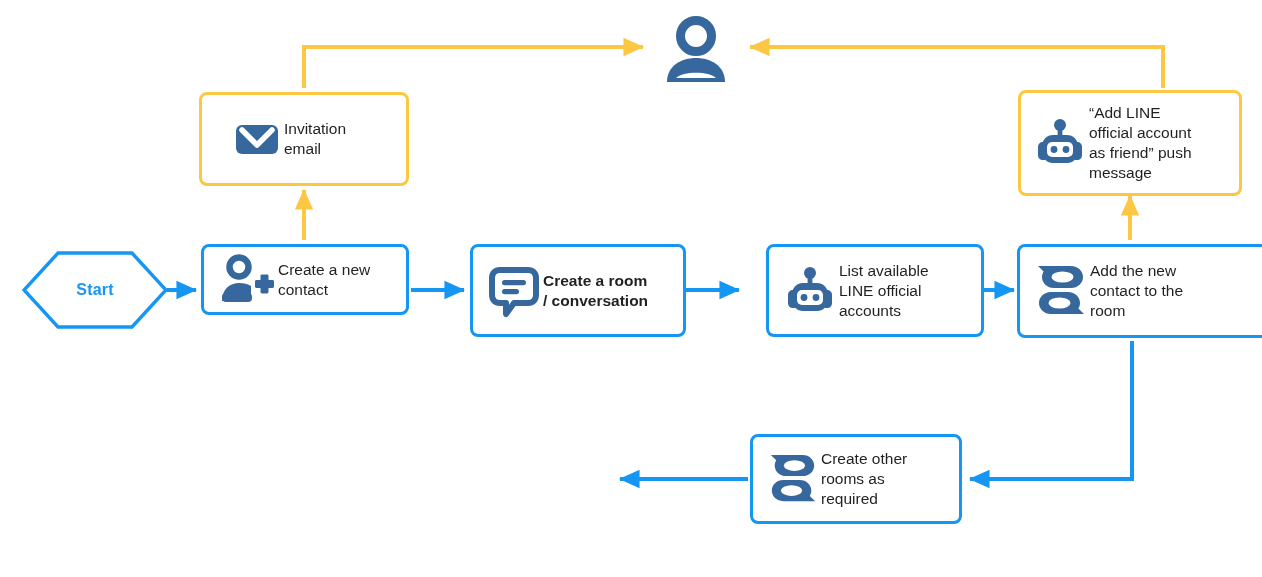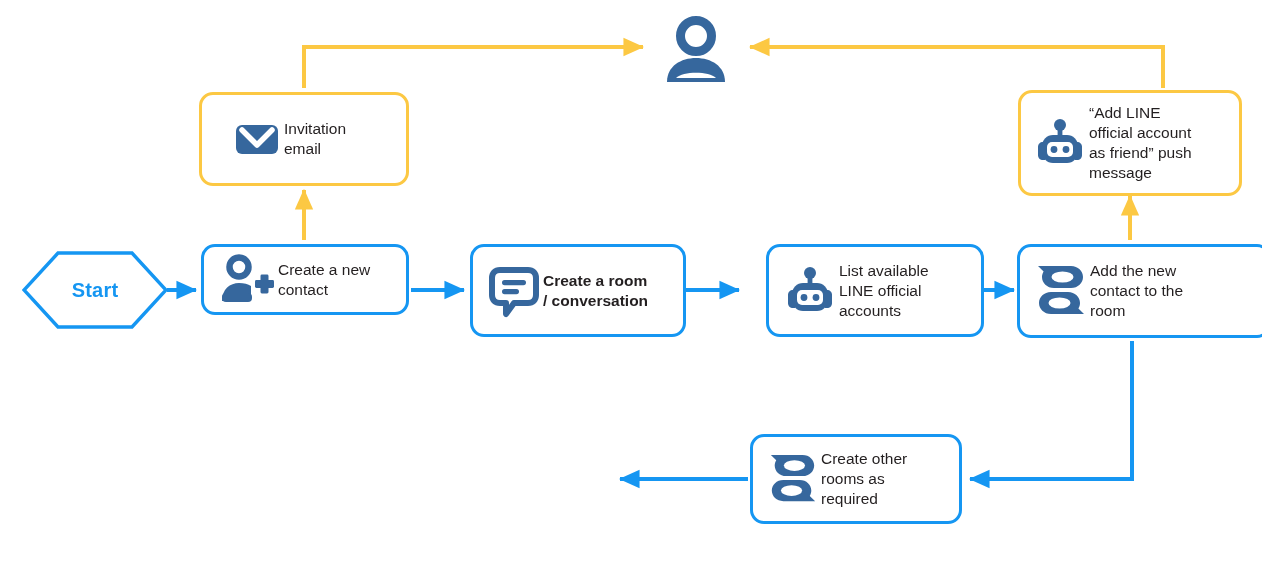--- a/index.html
+++ b/index.html
@@ -23,21 +23,21 @@
     top: 0;
     width: 1262px;
     height: 577px;
   }
 
   
   .node {
     position: absolute;
     box-sizing: border-box;
     background: #ffffff;
-    border-radius: 14px;
+    border-radius: 8px;
     display: flex;
     align-items: center;
     z-index: 5;
   }
   .node.blue   { border: 3px solid #1596f2; }
   .node.yellow { border: 3px solid #fcc843; }
 
   .node .ico {
     flex: 0 0 auto;
     display: flex;
@@ -61,21 +61,21 @@
     position: absolute;
     left: 0;
     top: 0;
     width: 100%;
     height: 100%;
     display: flex;
     align-items: center;
     justify-content: center;
     color: #1596f2;
     font-weight: bold;
-    font-size: 20px;
+    font-size: 16px;
     letter-spacing: .2px;
   }
 
   
   .floating-icon {
     position: absolute;
     z-index: 5;
   }
 </style>
 </head>

